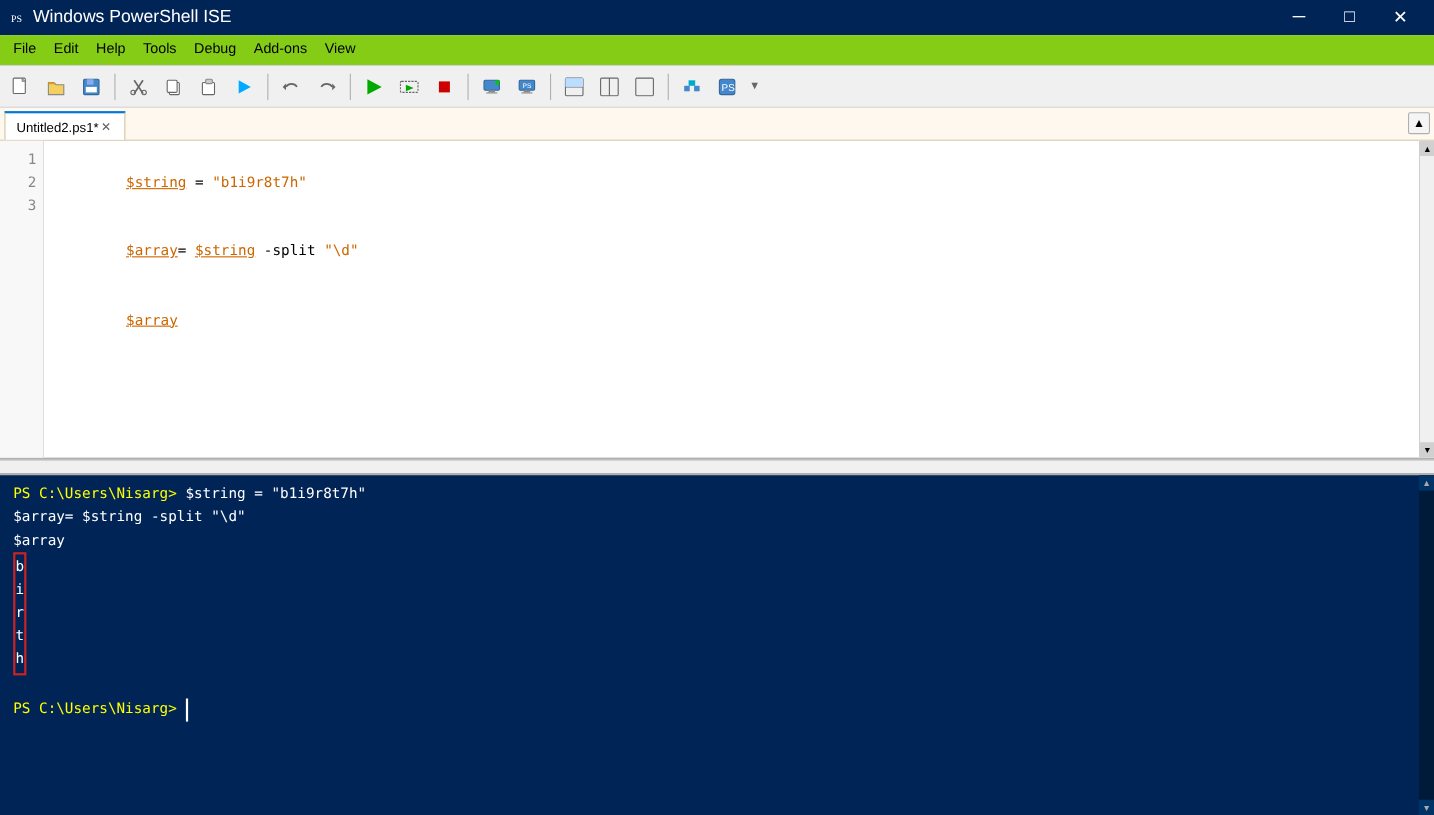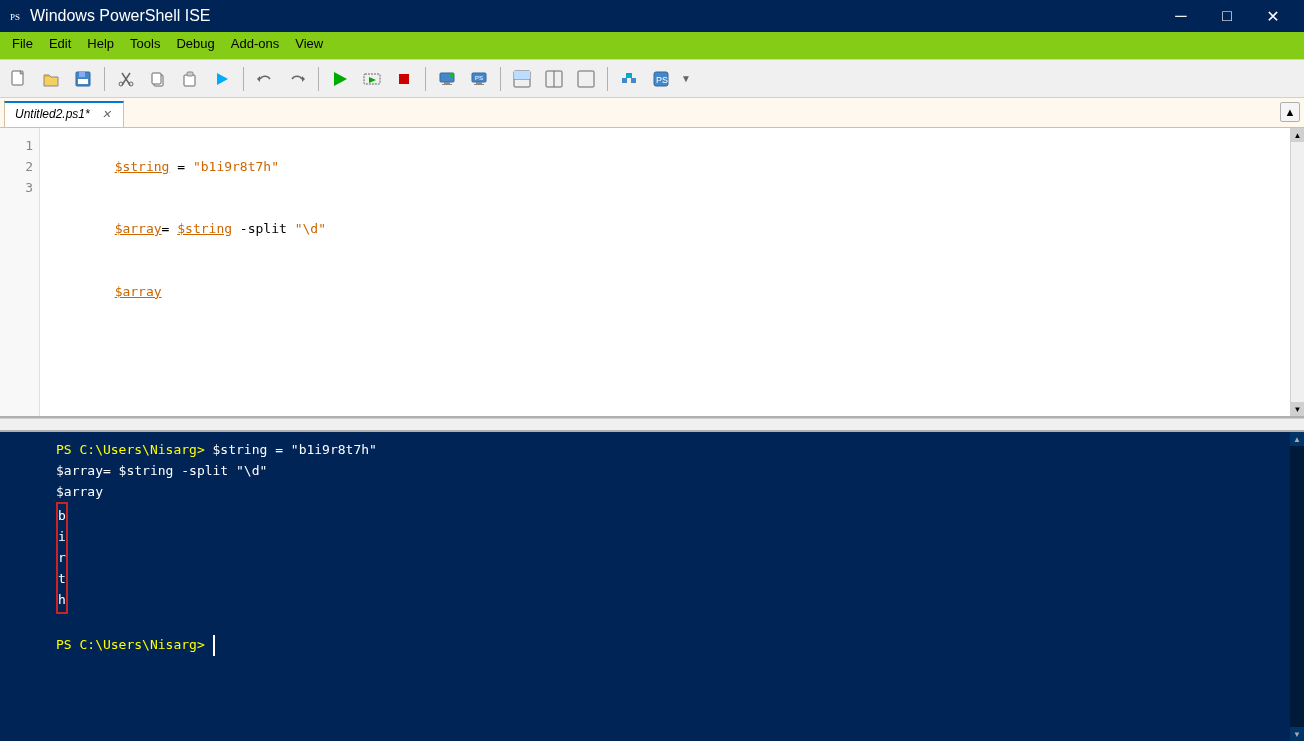--- a/index.html
+++ b/index.html
@@ -77,31 +77,30 @@
       background: #fff8ee;
       height: 30px;
       display: flex;
       align-items: flex-end;
       padding: 0 4px;
       border-bottom: 1px solid #d0c0a0;
       position: relative;
     }
     .tab {
       display: flex;
-      align-items: flex-start;
-      gap: 10px;
+      align-items: flex-end;
+      gap: 0;
       padding: 4px 10px 4px 10px;
       background: #fff8ee;
       border: 1px solid #d0c0a0;
       border-bottom: none;
       font-size: 12px;
       cursor: pointer;
       margin-right: 2px;
       height: 26px;
-      font-style: italic;
     }
     .tab.active { background: #ffffff; border-top: 2px solid #0078d7; }
     .tab-close {
       font-size: 11px;
       color: #666;
       cursor: pointer;
       padding: 1px 2px;
       border-radius: 2px;
     }
     .tab-scroll-btn {
@@ -190,21 +189,20 @@
       overflow: hidden;
     }
     .console-content {
       flex: 1;
       padding: 8px 12px;
       font-family: Consolas, monospace;
       font-size: 13px;
       color: #ffffff;
       line-height: 1.6;
       overflow-y: auto;
-      margin-left: 44px;
     }
     .console-line { white-space: pre; }
     .console-scrollbar {
       position: absolute;
       right: 0;
       top: 0;
       bottom: 0;
       width: 14px;
       background: #001a3a;
       display: flex;

